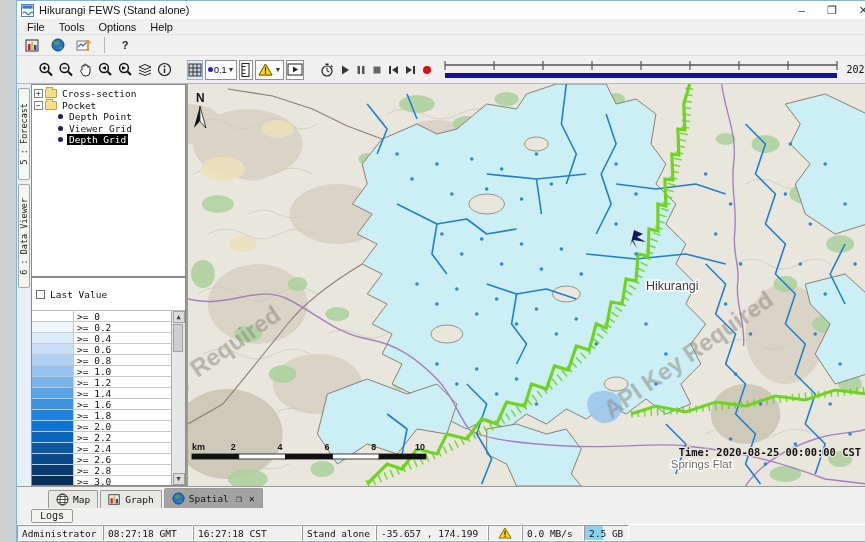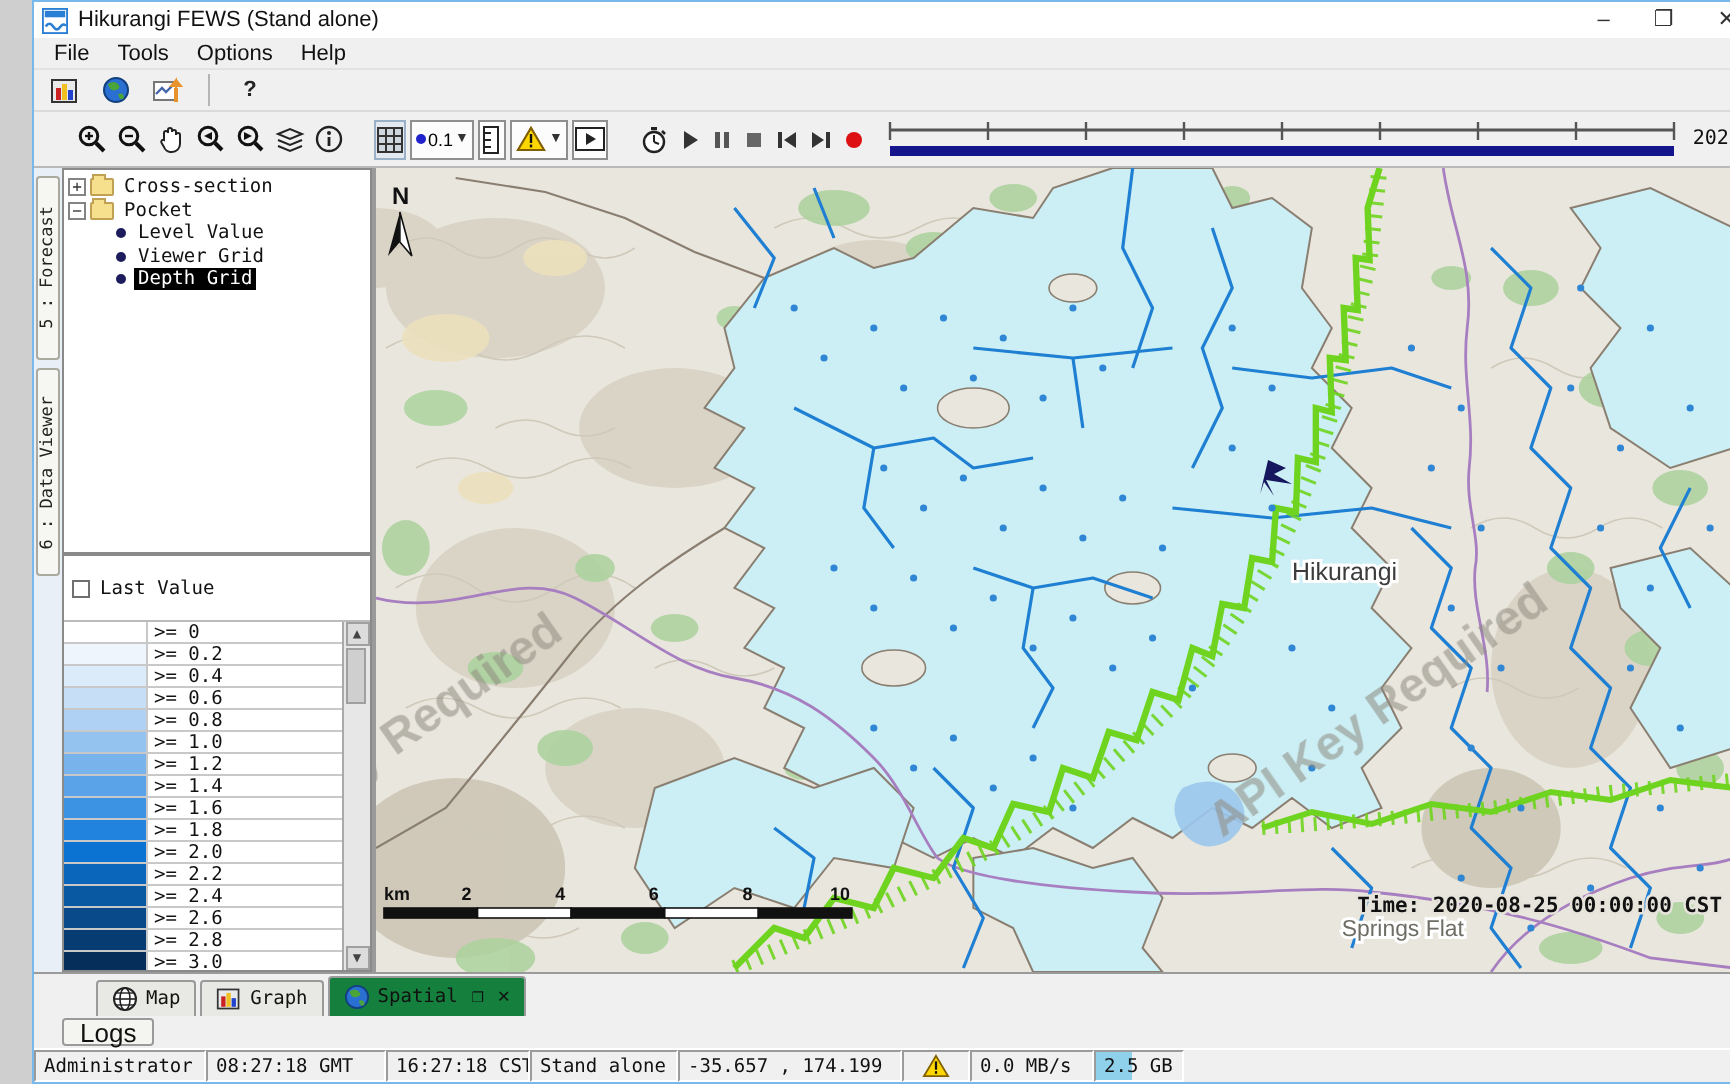--- a/index.html
+++ b/index.html
@@ -62,25 +62,25 @@
   .legend-scroll{width:14px;flex:0 0 auto;background:#e7e7e7;border-left:1px solid #a9a9a9;display:flex;flex-direction:column;justify-content:space-between;align-items:center;}
   .scroll-btn{width:12px;height:12px;background:#dcdcdc;border:1px solid #a0a0a0;font-size:7px;line-height:10px;text-align:center;color:#444;}
   .scroll-thumb{width:10px;height:28px;background:#cfcfcf;border:1px solid #a0a0a0;margin-top:1px;}
   
   .map-area{flex:1 1 auto;position:relative;background:#e9e6de;overflow:hidden;border-left:1px solid #9a9a9a;}
   .map-area svg{position:absolute;inset:0;width:100%;height:100%;}
   
   .tabbar{height:22px;flex:0 0 auto;display:flex;align-items:flex-end;padding-left:31px;gap:2px;background:#f0f0f0;border-top:1px solid #9a9a9a;}
   .btab{height:18px;display:flex;align-items:center;gap:4px;padding:0 7px;border:1px solid #9a9a9a;border-bottom:none;border-radius:2px 2px 0 0;
         background:#e8e8e4;font-family:"DejaVu Sans Mono",monospace;font-size:9.5px;color:#111;}
-  .btab.active{background:#15803d;height:20px;}
+  .btab.active{background:#a3a3a3;height:20px;}
   .tab-ctl{font-size:10px;color:#111;margin-left:3px;}
   .logsrow{height:16px;flex:0 0 auto;display:flex;align-items:center;padding-left:14px;background:#f0f0f0;}
   .logs-btn{height:14px;padding:0 8px;border:1px solid #9a9a9a;border-radius:2px;background:#f4f4f1;
-            font-family:Liberation Sans, sans-serif;font-size:13px;color:#111;display:flex;align-items:center;}
+            font-family:Liberation Mono, monospace;font-size:10px;color:#111;display:flex;align-items:center;}
   
   .statusbar{height:17px;flex:0 0 auto;display:flex;background:#f0f0f0;border-top:1px solid #fff;
              font-family:"DejaVu Sans Mono",monospace;font-size:9.5px;color:#111;}
   .scell{border:1px solid;border-color:#9b9b9b #ffffff #ffffff #9b9b9b;display:flex;align-items:center;padding:0 4px;white-space:nowrap;overflow:hidden;}
   .scell.grow{flex:1 1 auto;}
   .mem-cell{background:linear-gradient(90deg,#8fd0ea 0 42%,#f0f0f0 42%);}
 </style>
 </head>
 <body>
 
@@ -300,21 +300,21 @@
           <span class="folder"></span>
           <span class="tree-label">Cross-section</span>
         </div>
         <div class="tree-row">
           <span class="expander">−</span>
           <span class="folder"></span>
           <span class="tree-label">Pocket</span>
         </div>
         <div class="tree-row indent2">
           <span class="bullet"></span>
-          <span class="tree-label">Level Value</span>
+          <span class="tree-label">Depth Point</span>
         </div>
         <div class="tree-row indent2">
           <span class="bullet"></span>
           <span class="tree-label">Viewer Grid</span>
         </div>
         <div class="tree-row indent2">
           <span class="bullet"></span>
           <span class="tree-label selected">Depth Grid</span>
         </div>
       </div>
@@ -683,21 +683,21 @@
     </div>
   </div>
 
   <div class="logsrow">
     <div class="logs-btn">Logs</div>
   </div>
 
   <div class="statusbar">
     <div class="scell" style="width:86px">Administrator</div>
     <div class="scell" style="width:90px">08:27:18 GMT</div>
-    <div class="scell" style="width:72px">16:27:18 CST</div>
+    <div class="scell" style="width:109px">16:27:18 CST</div>
     <div class="scell" style="width:74px">Stand alone</div>
     <div class="scell" style="width:112px">-35.657 , 174.199</div>
     <div class="scell" style="width:34px;justify-content:center">
       <svg width="14" height="12" viewBox="0 0 15 13">
         <path d="M7.5,1 L14,12 H1z" fill="#ffd700" stroke="#806000"></path>
         <rect x="6.9" y="4" width="1.2" height="4.5" fill="#111"></rect>
         <rect x="6.9" y="9.3" width="1.2" height="1.4" fill="#111"></rect>
       </svg>
     </div>
     <div class="scell" style="width:62px">0.0 MB/s</div>

